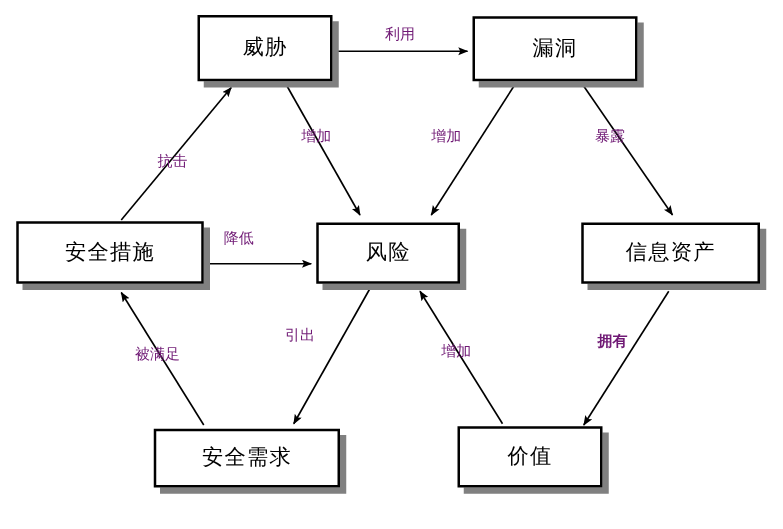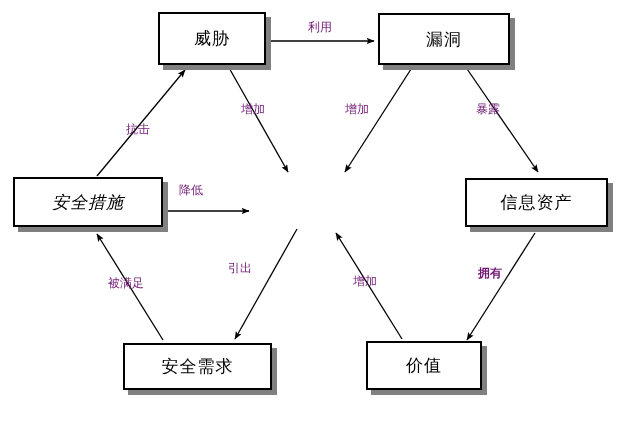--- a/index.html
+++ b/index.html
@@ -83,24 +83,27 @@
   </svg>
 
   <div class="node" style="left:158px;top:12px;width:108px;height:53px;">
     <span class="node-label">威胁</span>
   </div>
 
   <div class="node" style="left:378px;top:13px;width:132px;height:52px;">
     <span class="node-label">漏洞</span>
   </div>
 
-  <div class="node" style="left:13px;top:177px;width:150px;height:50px;font-style:italic;">
+  <div class="node" style="left:13px;top:177px;width:150px;height:50px;">
     <span class="node-label">安全措施</span>
   </div>
 
+  <div class="node" style="left:253px;top:178px;width:115px;height:49px;">
+    <span class="node-label">风险</span>
+  </div>
 
   <div class="node" style="left:465px;top:178px;width:143px;height:49px;">
     <span class="node-label">信息资产</span>
   </div>
 
   <div class="node" style="left:123px;top:343px;width:149px;height:47px;">
     <span class="node-label">安全需求</span>
   </div>
 
   <div class="node" style="left:366px;top:341px;width:116px;height:49px;">

